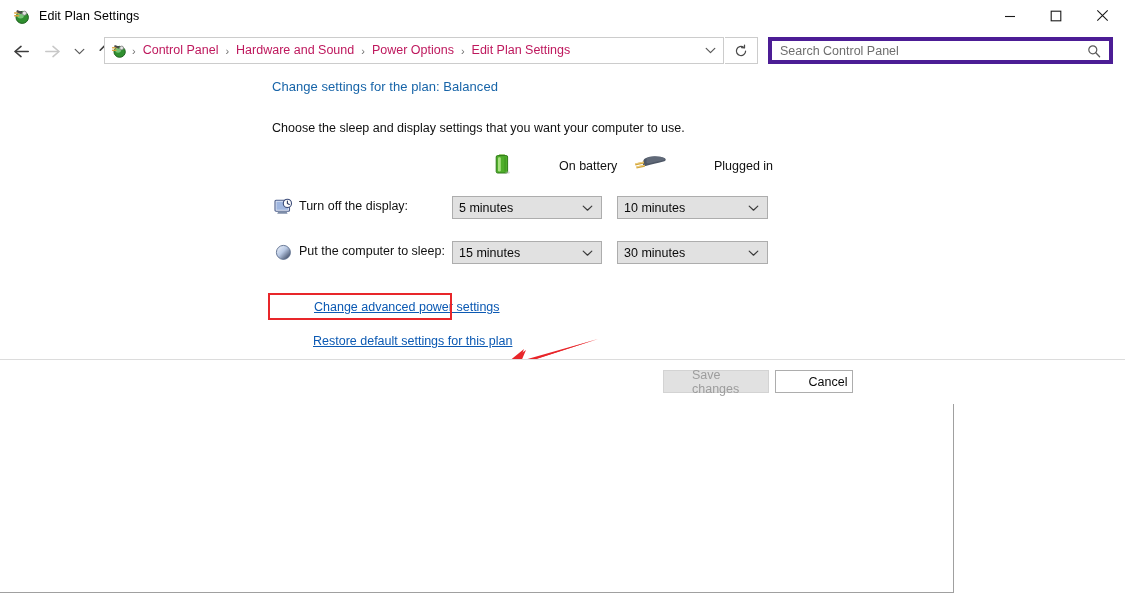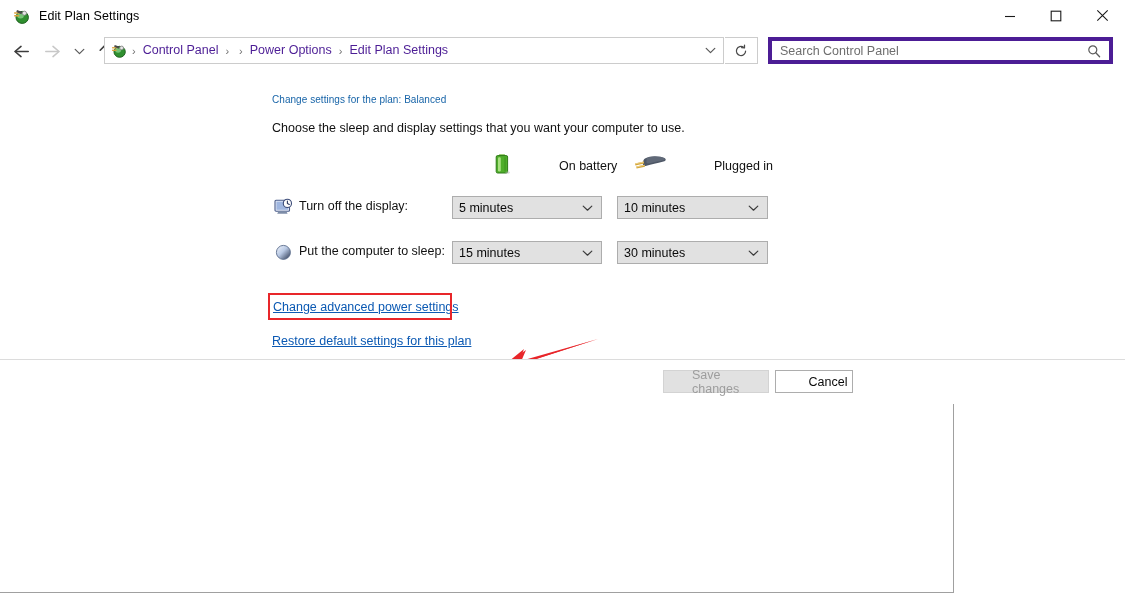--- a/index.html
+++ b/index.html
@@ -67,21 +67,21 @@
 
   .addrbar {
     position: absolute; left: 104px; top: 37px;
     width: 620px; height: 27px;
     border: 1px solid #cccccc;
     background: #ffffff;
     display: flex; align-items: center;
   }
   .crumb-icon { width: 17px; height: 17px; margin-left: 5px; position: relative; flex: none; }
   .crumb {
-    font-size: 12.5px; color: #4c1d95;
+    font-size: 12.5px; color: #be185d;
     padding: 0 2px; white-space: nowrap;
     line-height: 25px;
   }
   .crumb-sep {
     color: #6f6f6f; font-size: 11px;
     padding: 0 5px; user-select: none;
   }
   .addr-chevron {
     margin-left: auto; width: 26px; height: 25px;
     display: flex; align-items: center; justify-content: center;
@@ -106,22 +106,22 @@
   }
   .search-icon { margin-left: auto; margin-right: 8px; display: flex; }
 
   
   .content {
     position: absolute; top: 71px; left: 0;
     width: 1125px; height: 288px;
     background: #ffffff;
   }
   .h1 {
-    position: absolute; left: 272px; top: 23px;
-    font-size: 10px; color: #1764a8;
+    position: absolute; left: 272px; top: 8px;
+    font-size: 13px; color: #1764a8;
     white-space: nowrap; letter-spacing: .05px;
   }
   .sub {
     position: absolute; left: 272px; top: 50px;
     font-size: 12.5px; color: #111111;
     white-space: nowrap;
   }
 
   .colhdrs {
     position: absolute; left: 0; top: 82px; width: 1125px; height: 30px;
@@ -161,20 +161,21 @@
     font-size: 12.5px; color: #0a0a0a;
     margin-left: 6px; white-space: nowrap;
   }
   .combo .cv { margin-left: auto; margin-right: 8px; display: flex; }
 
   .link {
     position: absolute;
     font-size: 12.5px; color: #0b59b3;
     white-space: nowrap; text-decoration: none;
     cursor: pointer;
+    margin-left: 41px;
   }
   .link-advanced { left: 273px; top: 229px; text-decoration: underline; }
   .link-restore  { left: 272px; top: 263px; text-decoration: underline; }
 
   .redbox {
     position: absolute; left: 268px; top: 222px;
     width: 184px; height: 27px;
     border: 2px solid #e8262a;
     pointer-events: none;
   }
@@ -283,20 +284,21 @@
         <path d="M2.2 5.4 h5.2 v1.4 h-5.2 z" fill="#d8a23a"></path>
         <path d="M2.2 8.1 h4.8 v1.4 h-4.8 z" fill="#d8a23a"></path>
         <path d="M5.0 3.2 l5.3 1.9 l-1.1 2.1 l-4.8 -2.2 z" fill="#4a4a4a"></path>
         <circle cx="12.3" cy="6.3" r="2.0" fill="#e6e6e6" stroke="#808080" stroke-width=".8"></circle>
       </svg>
     </div>
 
     <span class="crumb-sep">›</span>
     <span class="crumb">Control Panel</span>
     <span class="crumb-sep">›</span>
+    <span class="crumb">Hardware and Sound</span>
     <span class="crumb-sep">›</span>
     <span class="crumb">Power Options</span>
     <span class="crumb-sep">›</span>
     <span class="crumb">Edit Plan Settings</span>
 
     <span class="addr-chevron">
       <svg width="11" height="9" viewBox="0 0 11 9">
         <path d="M1.2 2.4 L5.5 6.6 L9.8 2.4" fill="none" stroke="#5a5a5a" stroke-width="1.25" stroke-linecap="round" stroke-linejoin="round"></path>
       </svg>
     </span>

